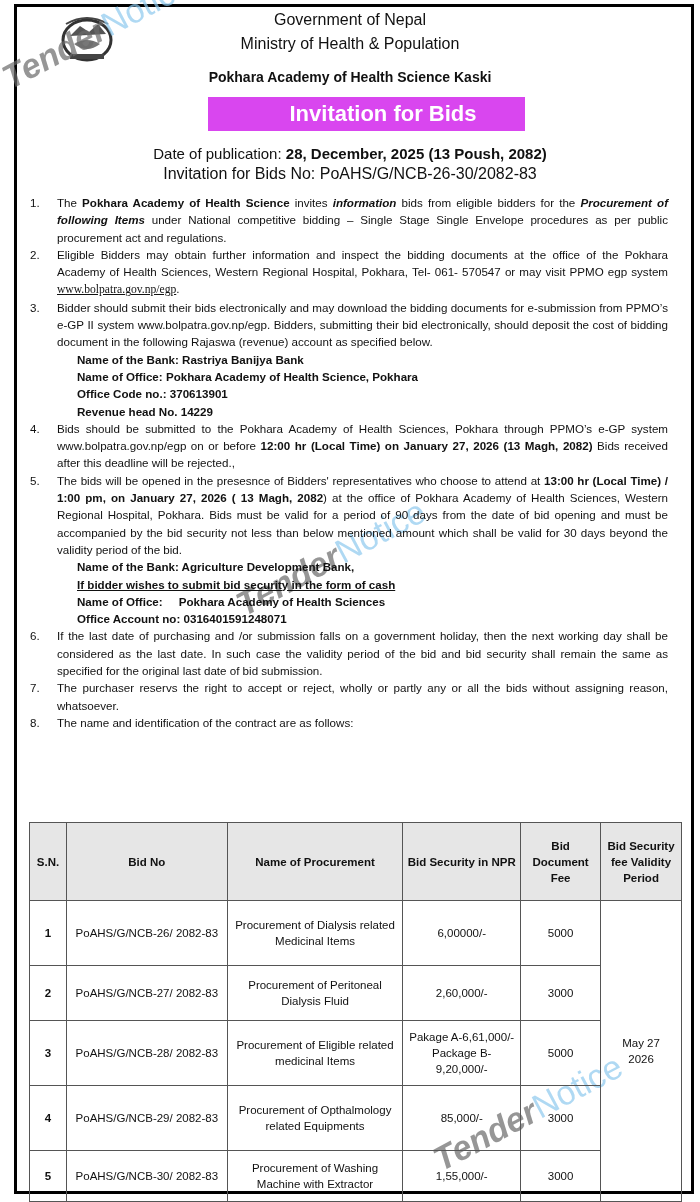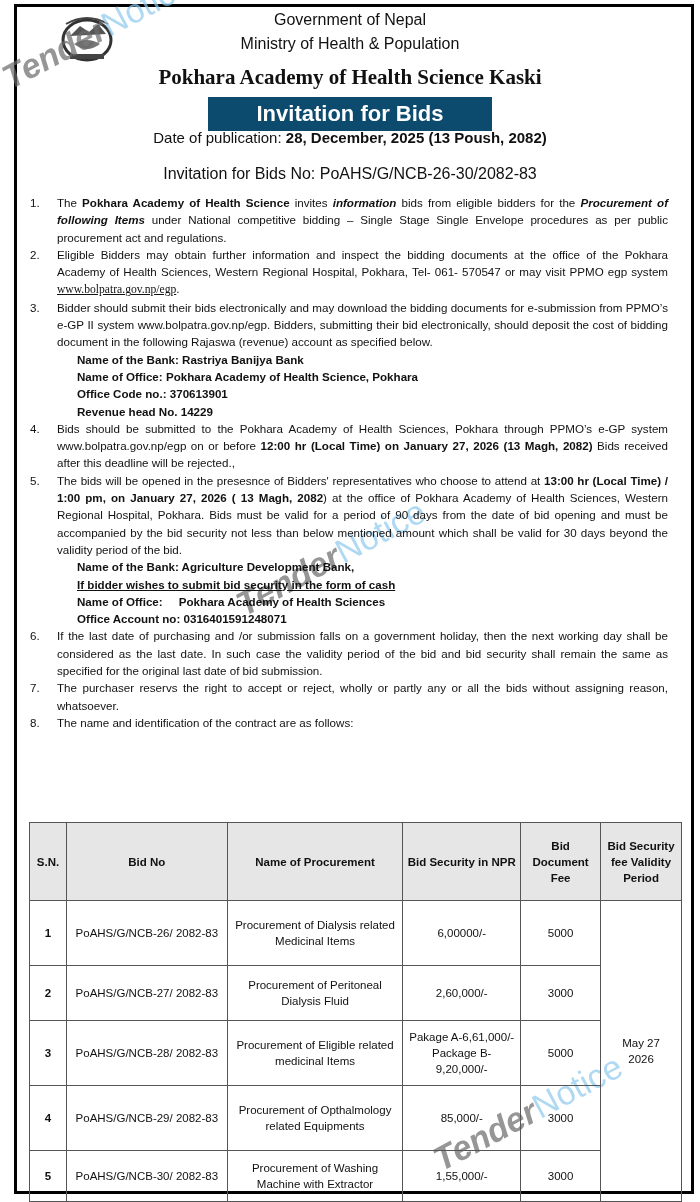--- a/index.html
+++ b/index.html
@@ -7,25 +7,25 @@
          font-family: "Liberation Sans", sans-serif; color: #111; }
   .frame { position: absolute; left: 14px; top: 4px; width: 680px; height: 1190px;
            border: 3px solid #000; box-sizing: border-box; }
   .emblem { position: absolute; left: 56px; top: 14px; width: 62px; height: 50px; }
   .watermark { position: absolute; color: #8ec9ee; font-family: "Liberation Sans", sans-serif;
                opacity: 0.7; white-space: nowrap; pointer-events: none; }
   .wm-bold { font-weight: bold; font-style: italic; color: #6b6b6b; }
   .header { position: absolute; left: 0; width: 700px; text-align: center; }
   .h-gov { top: 10px; font-size: 16px; line-height: 20px; }
   .h-min { top: 34px; font-size: 16px; line-height: 20px; }
-  .h-acad { top: 64px; font-size: 21px; font-weight: bold; line-height: 26px; font-family: Liberation Serif, serif; }
+  .h-acad { top: 64px; font-size: 14px; font-weight: bold; line-height: 26px; }
   .banner { position: absolute; left: 208px; top: 97px; width: 284px; height: 34px;
-            background: #0c4a6e; color: #fff; font-size: 22px; font-weight: bold;
-            text-align: center; line-height: 34px; }
-  .h-date { top: 128px; font-size: 15px; line-height: 20px; }
+            background: #d946ef; color: #fff; font-size: 22px; font-weight: bold;
+            text-align: center; line-height: 34px; padding-left: 33px; }
+  .h-date { top: 144px; font-size: 15px; line-height: 20px; }
   .h-ifb { top: 164px; font-size: 16px; line-height: 20px; }
   .content { position: absolute; left: 28px; top: 194px; width: 640px; font-size: 11.6px;
              line-height: 17.3px; }
   .item { position: relative; padding-left: 29px; text-align: justify; }
   .item .num { position: absolute; left: 2px; top: 0; }
   .sub { padding-left: 49px; font-weight: bold; }
   .underline { text-decoration: underline; }
   .link { text-decoration: underline; font-family: "Liberation Serif", serif; }
   table.bids { position: absolute; left: 29px; top: 822px; width: 653px; border-collapse: collapse;
                font-size: 11.5px; line-height: 16px; }

